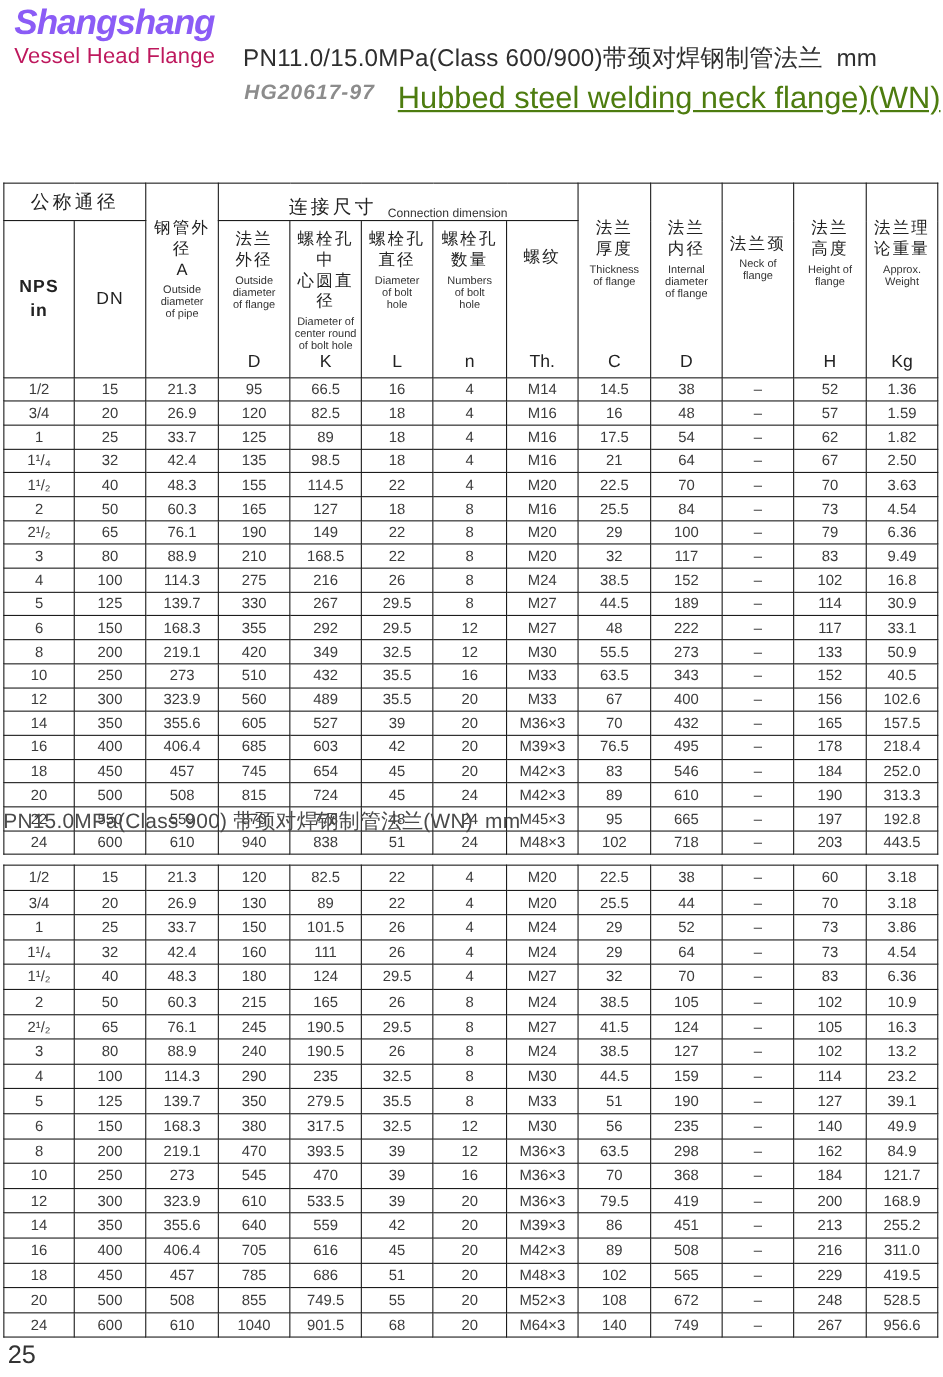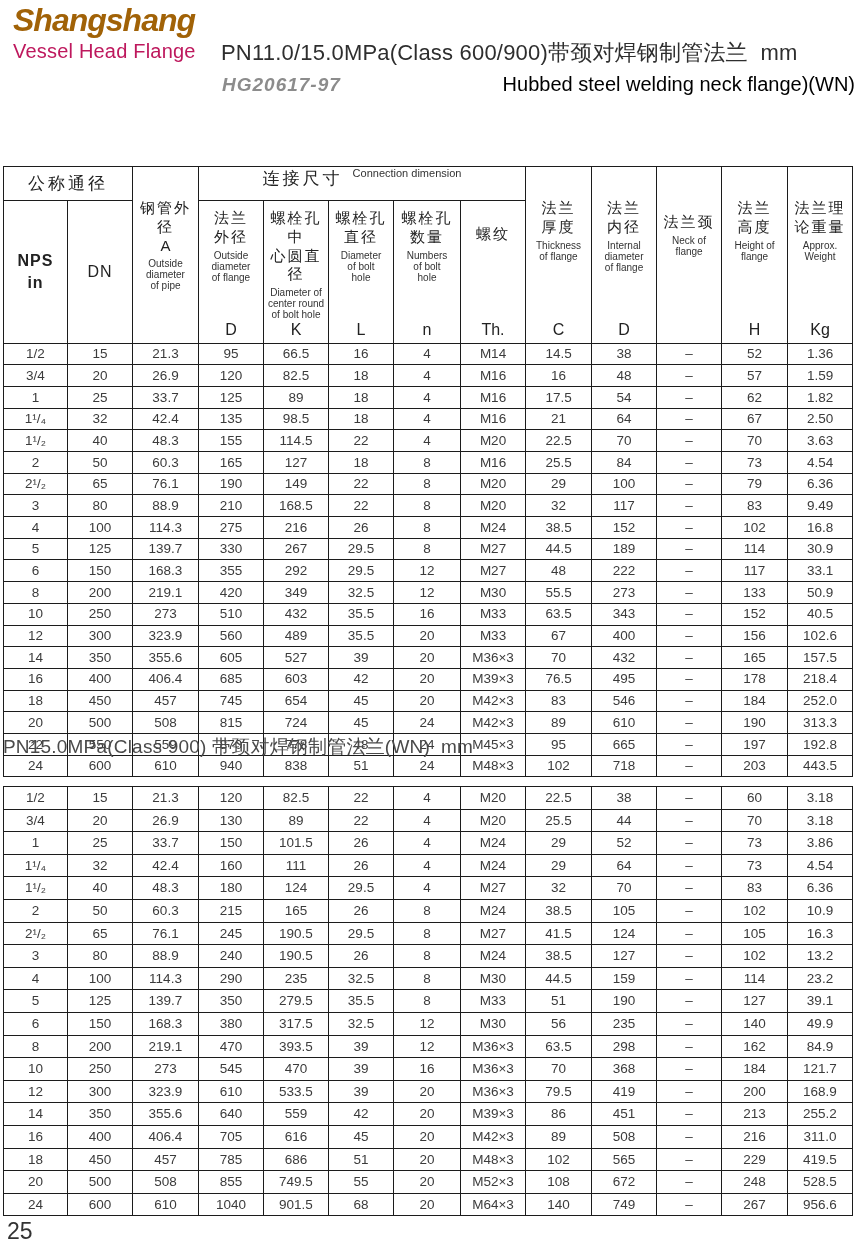--- a/index.html
+++ b/index.html
@@ -3,35 +3,36 @@
 <meta charset="utf-8">
 <style>
   html,body { margin:0; padding:0; }
   body {
     width:857px; height:1252px; background:#ffffff; position:relative;
     font-family:"Liberation Sans", sans-serif; overflow:hidden;
   }
   
   .logo { position:absolute; left:13px; top:4px; }
   .brand {
-    color:#a16207; font-size:32px; font-weight:bold; font-style:italic;
+    color:#8b5cf6; font-size:32px; font-weight:bold; font-style:italic;
     line-height:1; letter-spacing:-1px;
   }
   .brand-sub { color:#be185d; font-size:20px; margin-top:4px; letter-spacing:0.2px; }
   .main-title {
     position:absolute; left:221px; top:38px; font-size:22px; color:#2E2E2E;
     white-space:pre; letter-spacing:0.2px;
   }
   .standard {
     position:absolute; left:222px; top:74px; font-size:19px; color:#8C8C8C;
     font-weight:bold; font-style:italic; letter-spacing:1px;
   }
   .subtitle-en {
-    position:absolute; right:2px; top:73px; font-size:20px; color:#000000;
+    position:absolute; right:2px; top:73px; font-size:28px; color:#4d7c0f;
     white-space:pre;
+    text-decoration:underline;
   }
   
   table.spec-table {
     position:absolute; left:3px; width:696px;
     border-collapse:collapse; table-layout:fixed;
   }
   #t1 { top:166px; }
   #t2 { top:786px; }
   th, td { border:1px solid #1C1C1C; padding:0; }
   td {
@@ -40,21 +41,21 @@
   }
   #t2 td { height:21.6px; }
   th { font-weight:normal; vertical-align:top; }
   tr.hrow-a th { height:33px; }
   tr.hrow-b th { height:105px; }
   .hstack {
     display:flex; flex-direction:column; align-items:center;
     height:100%; box-sizing:border-box;
   }
   .center-cell { display:flex; align-items:center; justify-content:center; height:100%; }
-  .conn-cell { display:flex; align-items:flex-start; justify-content:center; gap:10px; height:100%; }
+  .conn-cell { display:flex; align-items:flex-end; justify-content:center; gap:10px; height:100%; }
   .zh {
     font-size:15px; color:#222; letter-spacing:2px; white-space:pre-line;
     line-height:1.25; text-align:center;
   }
   .zh-big { font-size:17px; color:#222; letter-spacing:3px; }
   .zh-latin {
     font-size:16px; color:#222; white-space:pre-line; text-align:center;
     line-height:1.35; letter-spacing:1px;
   }
   .en {

